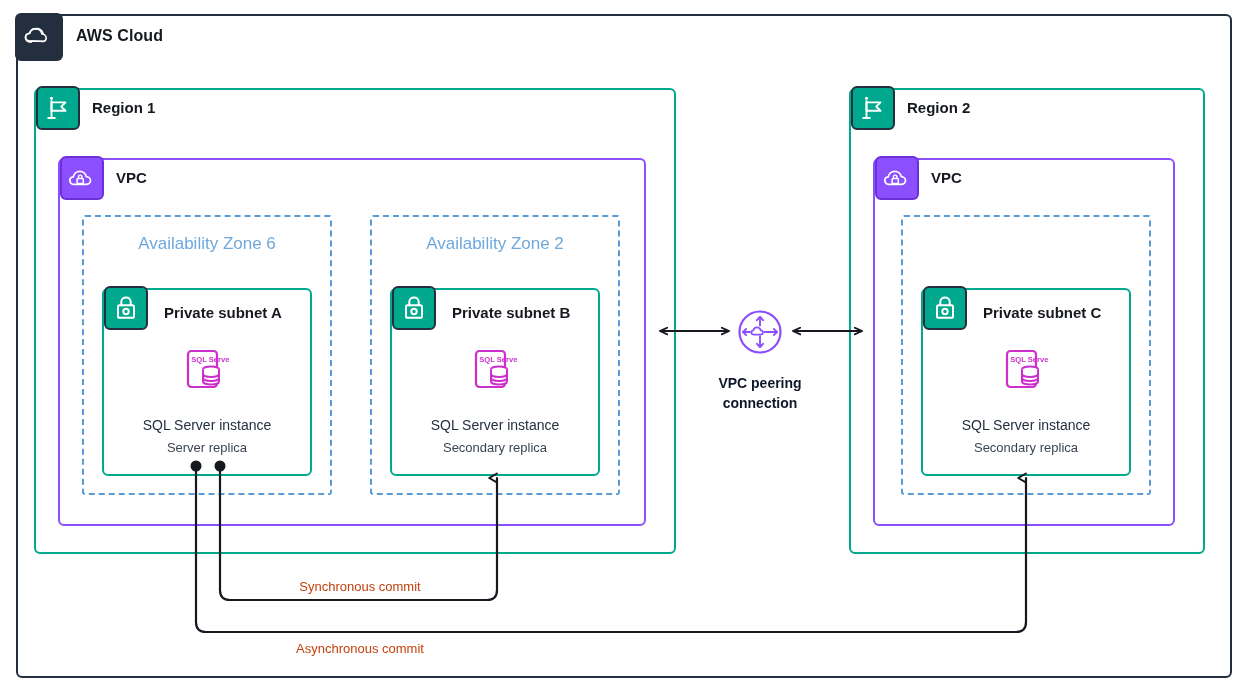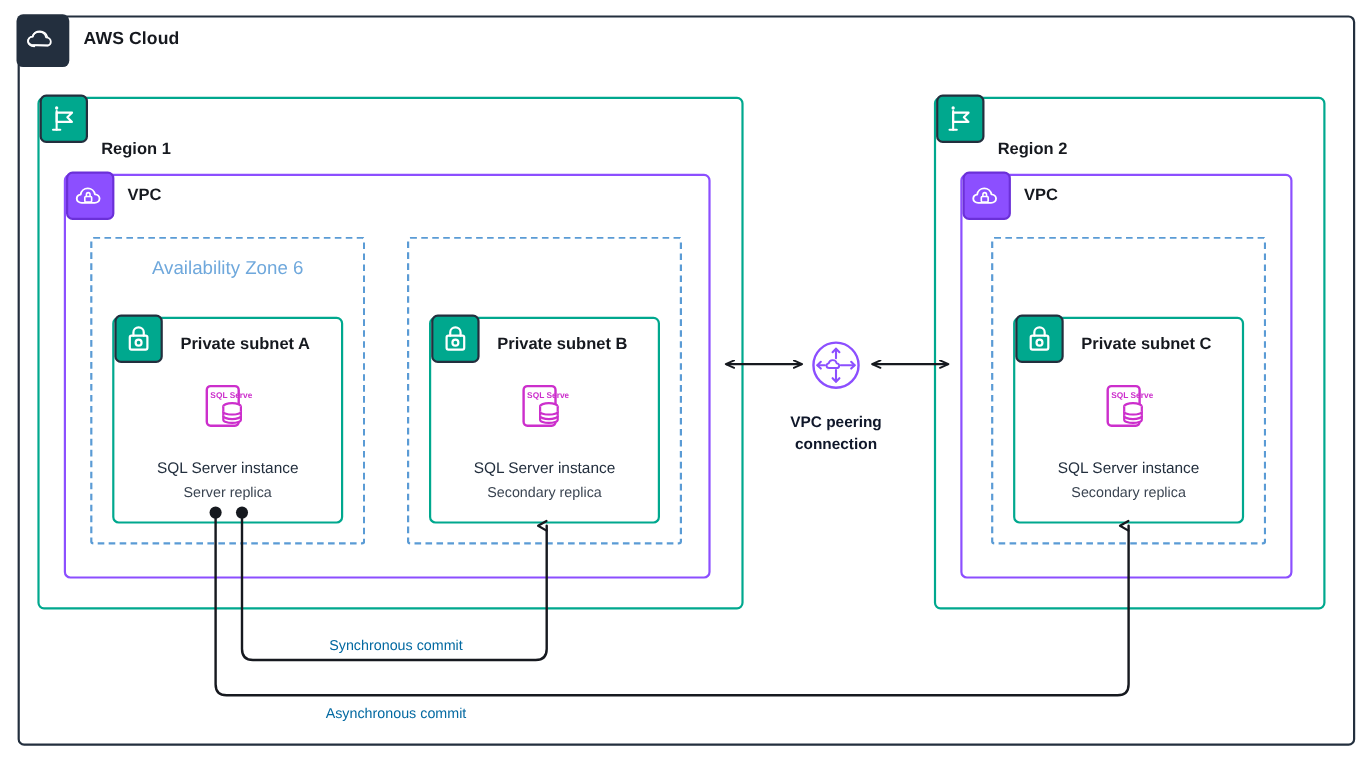--- a/index.html
+++ b/index.html
@@ -56,21 +56,20 @@
     width: 44px; height: 44px;
     background: #00A88E;
     border: 2px solid #232F3E;
     border-radius: 6px;
     display: flex; align-items: center; justify-content: center;
   }
   .region-title {
     font-size: 15px; font-weight: bold;
     color: #16191F;
     white-space: nowrap;
-    margin-top: 28px;
   }
 
   
   .vpc-box {
     border: 2px solid #8C4FFF;
     border-radius: 6px;
     background: #ffffff;
   }
   .vpc-badge {
     width: 44px; height: 44px;
@@ -139,21 +138,21 @@
     font-size: 14px; font-weight: bold;
     color: #0f172a;
     text-align: center;
     line-height: 1.45;
     white-space: nowrap;
   }
 
   
   .link-label {
     font-size: 13px; font-weight: normal;
-    color: #0369a1;
+    color: #c2410c;
     text-align: center;
     white-space: nowrap;
     background: #ffffff;
     padding: 0 6px;
   }
 
   
   .overlay {
     position: absolute; left: 0; top: 0;
     width: 1247px; height: 694px;
@@ -221,20 +220,21 @@
         <path d="M18 21.5 L18 33.5 C18 35.2 21.6 36.5 26 36.5 C30.4 36.5 34 35.2 34 33.5 L34 21.5"></path>
         <path d="M18 26.0 C18 27.7 21.6 29.0 26 29.0 C30.4 29.0 34 27.7 34 26.0"></path>
         <path d="M18 30.0 C18 31.7 21.6 33.0 26 33.0 C30.4 33.0 34 31.7 34 30.0"></path>
       </g>
     </svg>
   </div>
   <div class="abs node-title" style="left:102px; top:417px; width:210px;">SQL Server instance</div>
   <div class="abs node-sub" style="left:102px; top:440px; width:210px;">Server replica</div>
 
   <div class="abs az-box" style="left:370px; top:215px; width:250px; height:280px;"></div>
+  <div class="abs az-title" style="left:370px; top:234px; width:250px;">Availability Zone 2</div>
 
   <div class="abs subnet-box" style="left:390px; top:288px; width:210px; height:188px;"></div>
   <div class="abs subnet-badge" style="left:392px; top:286px;">
     <svg width="24" height="26" viewBox="0 0 24 26" aria-hidden="true">
       <rect x="4.0" y="10.2" width="16" height="12.6" rx="1.6" fill="none" stroke="#ffffff" stroke-width="2"></rect>
       <path d="M7.3 10.2 L7.3 7.0 C7.3 4.4 9.4 2.6 12.0 2.6 C14.6 2.6 16.7 4.4 16.7 7.0 L16.7 10.2" fill="none" stroke="#ffffff" stroke-width="2" stroke-linecap="round"></path>
       <circle cx="12" cy="16.5" r="2.7" fill="none" stroke="#ffffff" stroke-width="2"></circle>
     </svg>
   </div>
   <div class="abs subnet-title" style="left:452px; top:304px;">Private subnet B</div>

